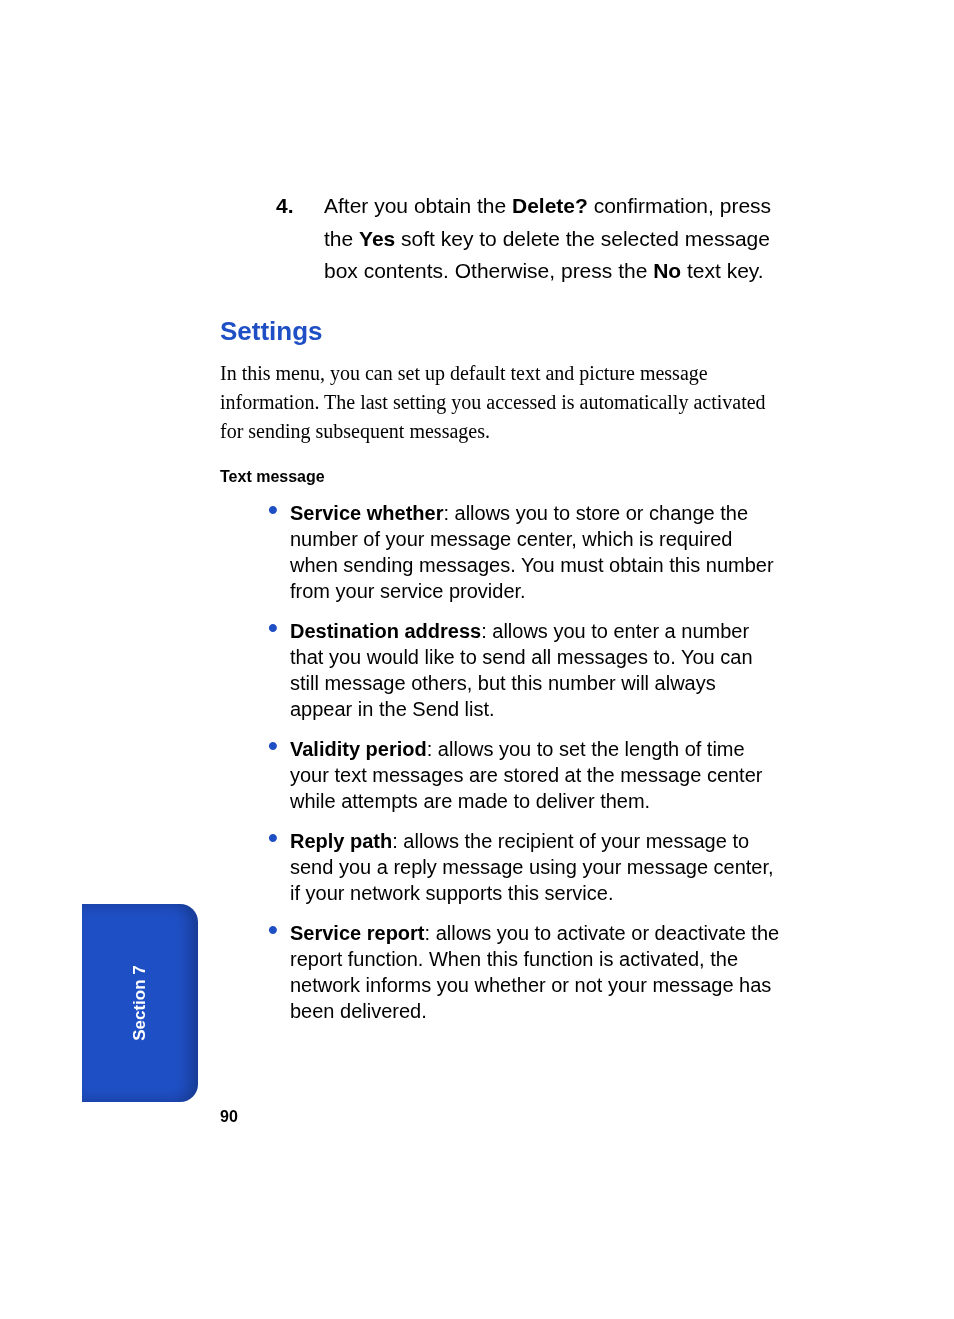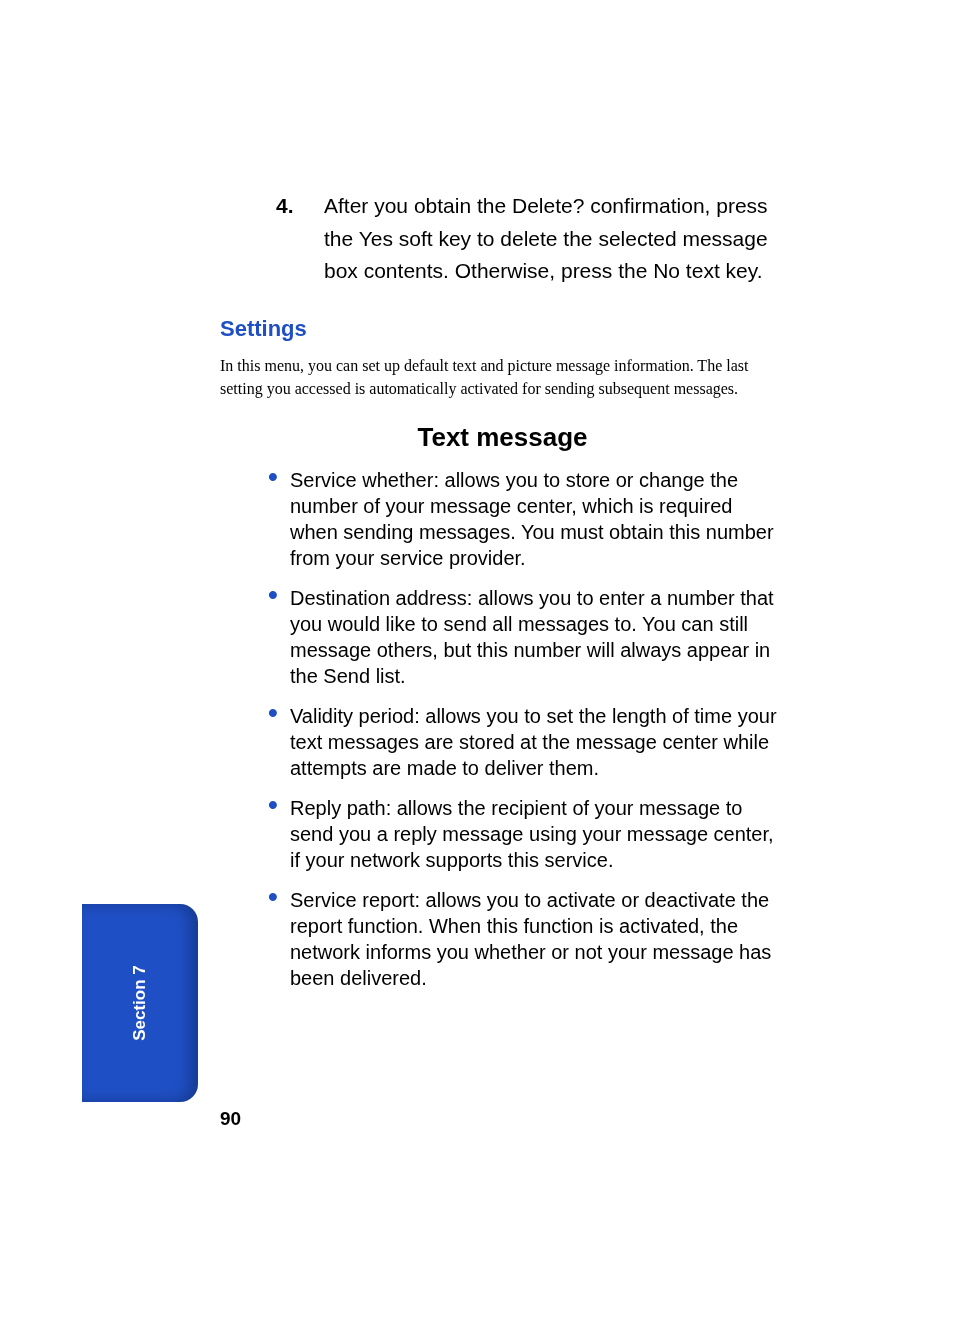--- a/index.html
+++ b/index.html
@@ -30,38 +30,37 @@
   }
   .ol-num {
     font-weight: bold;
     width: 32px;
     flex: 0 0 32px;
     padding-left: 56px;
   }
   .ol-body {
     padding-left: 16px;
   }
-  .bold { font-weight: normal; }
+  .bold { font-weight: bold; }
   h1.heading {
     color: #1f4fc4;
-    font-size: 22px;
+    font-size: 26px;
     font-weight: bold;
     margin: 28px 0 12px 0;
   }
   p.body {
     font-family: Georgia, "Times New Roman", serif;
-    font-size: 16px;
+    font-size: 20px;
     line-height: 1.45;
     margin: 10px 0 22px 0;
   }
   h2.subheading {
-    font-size: 26px;
+    font-size: 16px;
     font-weight: bold;
     margin: 22px 0 10px 0;
-    text-align: center;
   }
   .bullet-list {
     margin: 4px 0 6px 0;
   }
   .bullet-item {
     display: flex;
     font-size: 20px;
     line-height: 1.3;
     margin: 14px 0 14px 48px;
   }
@@ -74,21 +73,21 @@
   }
   .bullet-body {
     flex: 1 1 auto;
     padding-right: 4px;
   }
   .page-number {
     position: absolute;
     left: 220px;
     top: 1108px;
     font-weight: bold;
-    font-size: 19px;
+    font-size: 16px;
   }
   .section-tab {
     position: absolute;
     left: 82px;
     top: 904px;
     width: 116px;
     height: 198px;
     background: #1f4fc4;
     border-top-right-radius: 18px;
     border-bottom-right-radius: 18px;

